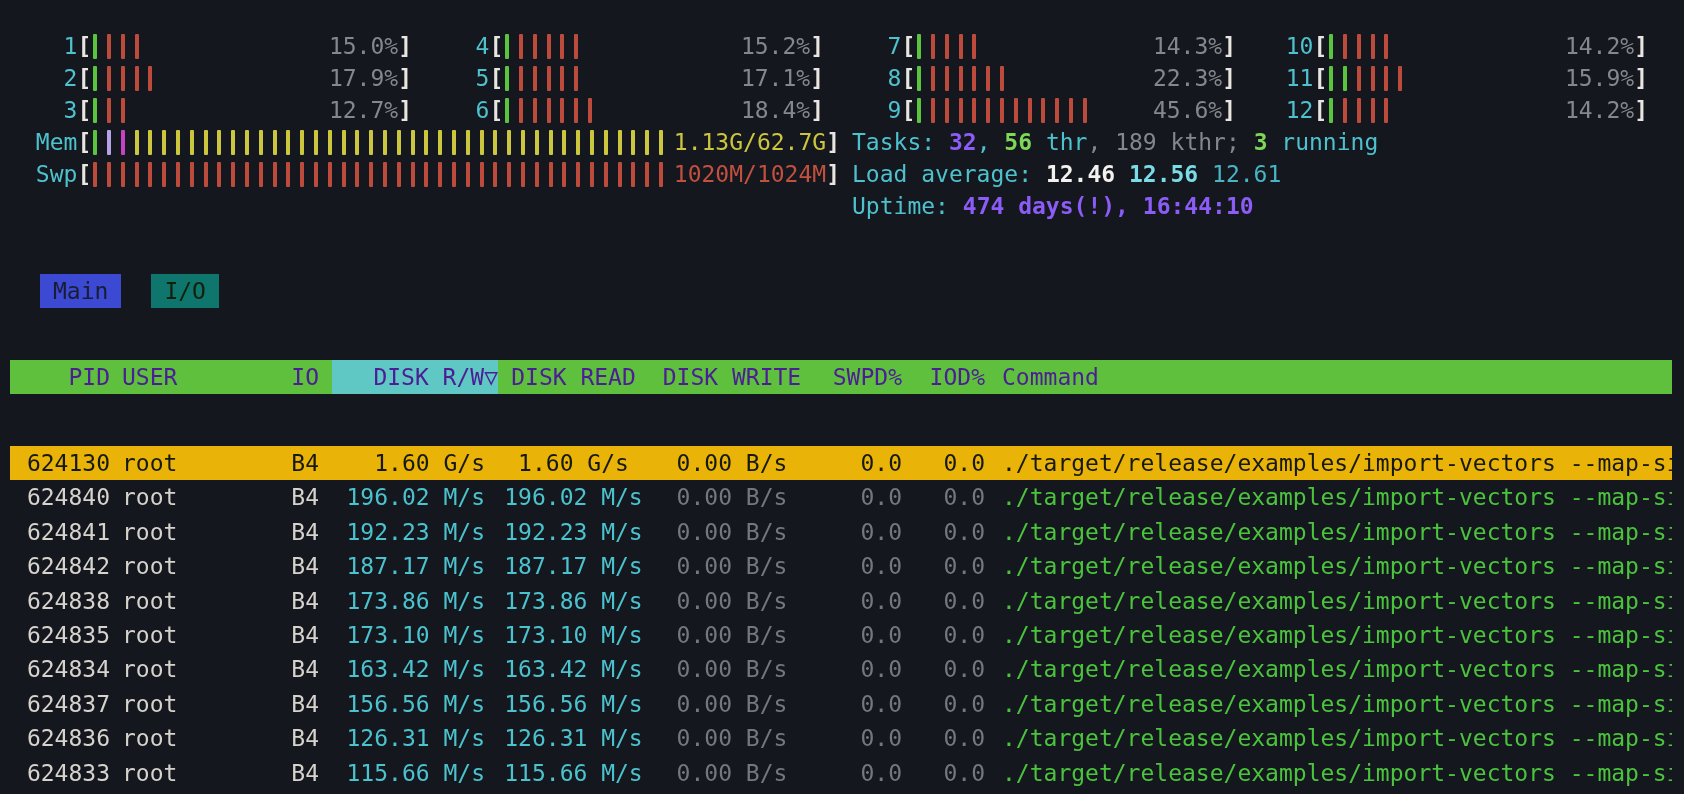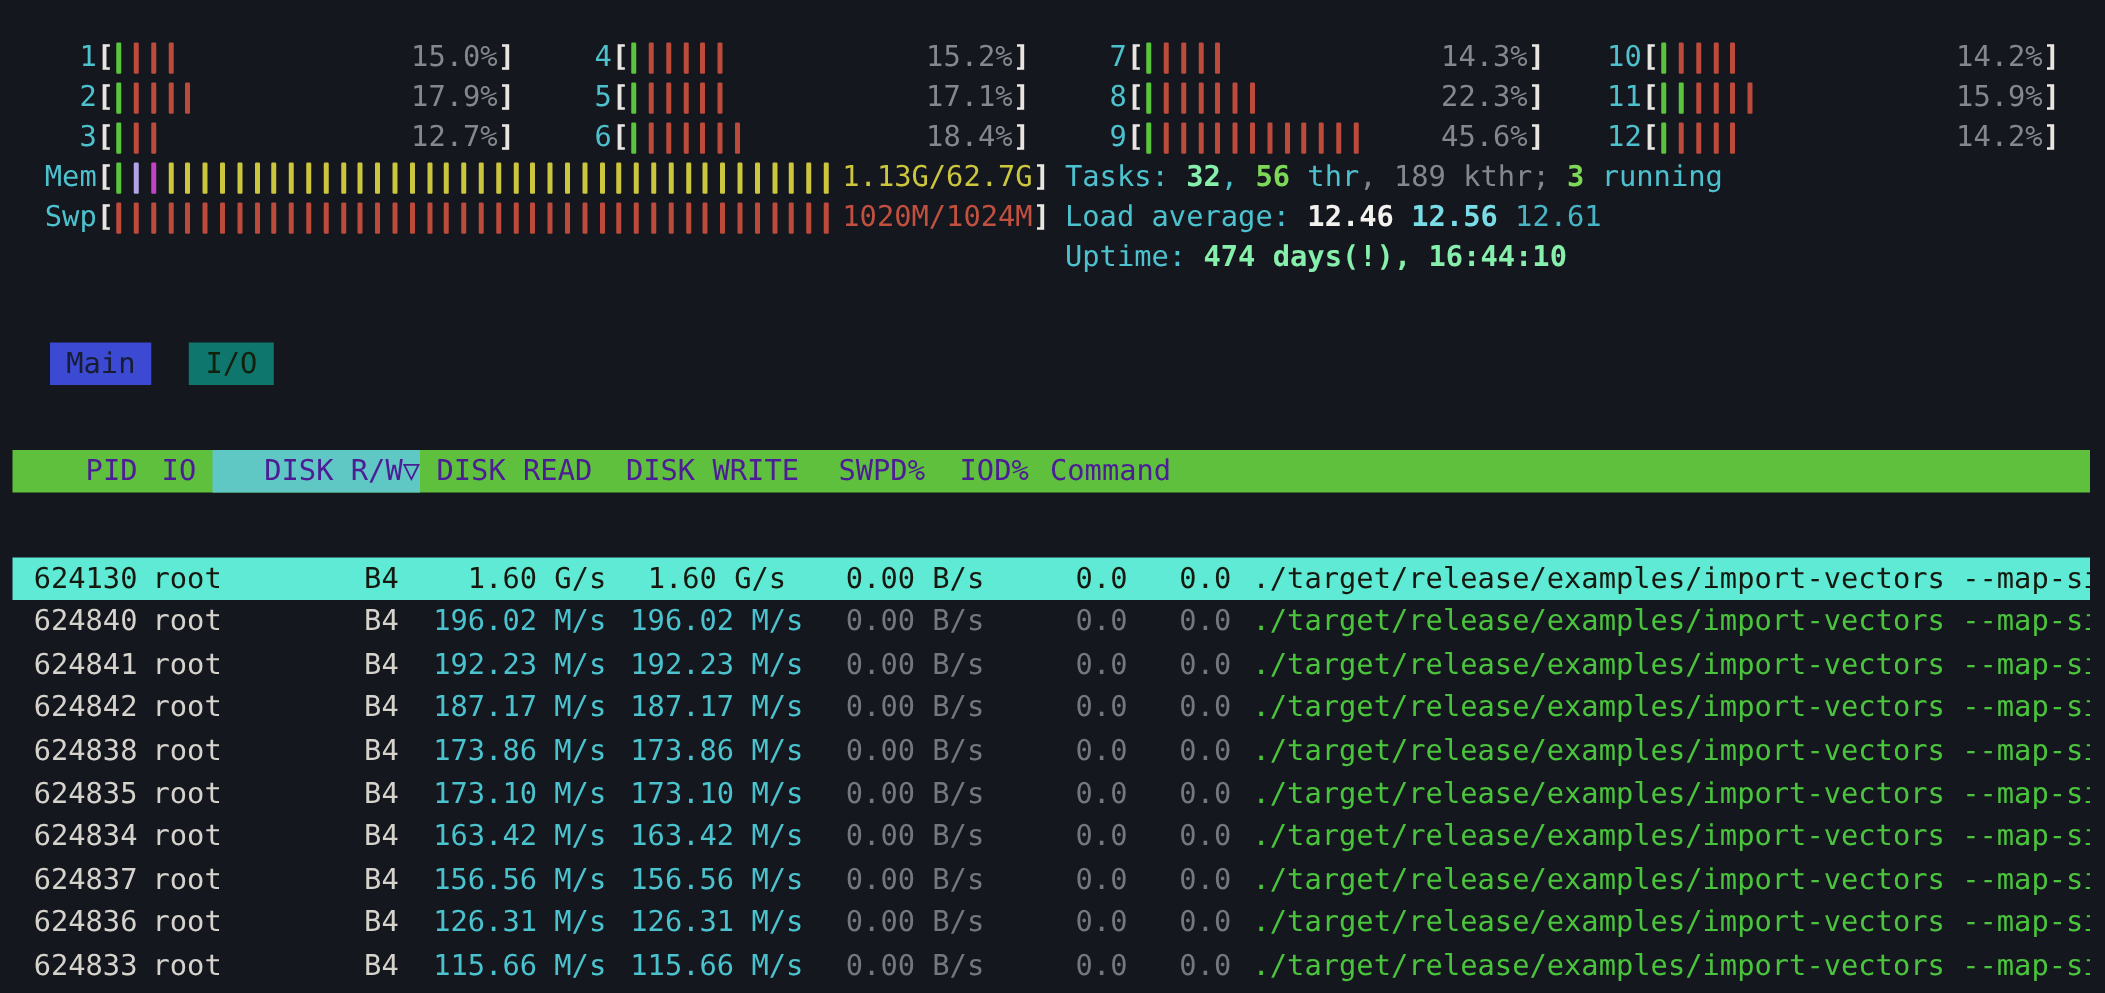--- a/index.html
+++ b/index.html
@@ -24,36 +24,36 @@
   .bar-m{background:#c443c4}
   .mval{flex:none}
   .mval.pct{color:#84888d}
   .mval.yellow{color:#ccc63e}
   .mval.red{color:#c2503e}
   .hbottom{display:flex}
   .left-meters{flex:none;width:818px}
   .right-info{margin-left:12px;min-width:0}
   .iline{height:32px;line-height:32px;white-space:pre}
   .cyan{color:#4dc2ce}
-  .bcyan{color:#86efac;font-weight:bold}
+  .bcyan{color:#8b5cf6;font-weight:bold}
   .bcyan2{color:#79dce6;font-weight:bold}
   .cyand{color:#47b5c4}
   .bwhite{color:#f3f1ee;font-weight:bold}
   .bgreen{color:#7ed857;font-weight:bold}
   .gray{color:#84888d}
   
   .tabs{margin:52px 0 0 40px;height:34px;display:flex;gap:30px}
   .tab{padding:0 13px;line-height:34px;white-space:pre;cursor:default}
   .tab-inactive{background:#3c49d2;color:#181d33}
   .tab-active{background:#0f766e;color:#13200c}
   
   .ptable{white-space:pre}
   .thead{display:flex;height:34px;line-height:34px;background:#5ec03d;color:#4c1d95;margin:0 12px 0 10px}
   .prow{display:flex;height:34.4px;line-height:34.4px;margin:0 12px 0 10px}
-  .prow.sel{background:#5eead4}
+  .prow.sel{background:#eab308}
   .prow.sel span{color:#16190f}
   .cell{display:block}
   .c-pid{flex:none;width:100px;text-align:right}
   .c-user{flex:none;width:150px;padding-left:12px;text-align:left}
   .c-io{flex:none;width:47px;text-align:right}
   .c-rw{flex:none;margin-left:13px;width:166px;text-align:right}
   .thead .c-rw{background:#5fc7c4}
   .prow .c-rw{width:153px;padding-right:13px}
   .c-read{flex:none;width:151px;text-align:center}
   .c-write{flex:none;width:166px;text-align:center}
@@ -95,15 +95,15 @@
     </div>
   </div>
 </div>
 
 <div class="tabs">
   <div class="tab tab-inactive">Main</div>
   <div class="tab tab-active">I/O</div>
 </div>
 
 <div class="ptable">
-  <div class="thead"><span class="cell c-pid">PID</span><span class="cell c-io">IO</span><span class="cell c-rw">DISK R/W▽</span><span class="cell c-read">DISK READ</span><span class="cell c-write">DISK WRITE</span><span class="cell c-swpd">SWPD%</span><span class="cell c-iod">IOD%</span><span class="cell c-cmd">Command</span></div>
+  <div class="thead"><span class="cell c-pid">PID</span><span class="cell c-user">USER</span><span class="cell c-io">IO</span><span class="cell c-rw">DISK R/W▽</span><span class="cell c-read">DISK READ</span><span class="cell c-write">DISK WRITE</span><span class="cell c-swpd">SWPD%</span><span class="cell c-iod">IOD%</span><span class="cell c-cmd">Command</span></div>
   <div><div class="prow sel"><span class="cell c-pid">624130</span><span class="cell c-user">root</span><span class="cell c-io">B4</span><span class="cell c-rw">1.60 G/s</span><span class="cell c-read">1.60 G/s</span><span class="cell c-write">0.00 B/s</span><span class="cell c-swpd">0.0</span><span class="cell c-iod">0.0</span><span class="cell c-cmd">./target/release/examples/import-vectors --map-si</span></div><div class="prow"><span class="cell c-pid">624840</span><span class="cell c-user">root</span><span class="cell c-io">B4</span><span class="cell c-rw">196.02 M/s</span><span class="cell c-read">196.02 M/s</span><span class="cell c-write">0.00 B/s</span><span class="cell c-swpd">0.0</span><span class="cell c-iod">0.0</span><span class="cell c-cmd">./target/release/examples/import-vectors --map-si</span></div><div class="prow"><span class="cell c-pid">624841</span><span class="cell c-user">root</span><span class="cell c-io">B4</span><span class="cell c-rw">192.23 M/s</span><span class="cell c-read">192.23 M/s</span><span class="cell c-write">0.00 B/s</span><span class="cell c-swpd">0.0</span><span class="cell c-iod">0.0</span><span class="cell c-cmd">./target/release/examples/import-vectors --map-si</span></div><div class="prow"><span class="cell c-pid">624842</span><span class="cell c-user">root</span><span class="cell c-io">B4</span><span class="cell c-rw">187.17 M/s</span><span class="cell c-read">187.17 M/s</span><span class="cell c-write">0.00 B/s</span><span class="cell c-swpd">0.0</span><span class="cell c-iod">0.0</span><span class="cell c-cmd">./target/release/examples/import-vectors --map-si</span></div><div class="prow"><span class="cell c-pid">624838</span><span class="cell c-user">root</span><span class="cell c-io">B4</span><span class="cell c-rw">173.86 M/s</span><span class="cell c-read">173.86 M/s</span><span class="cell c-write">0.00 B/s</span><span class="cell c-swpd">0.0</span><span class="cell c-iod">0.0</span><span class="cell c-cmd">./target/release/examples/import-vectors --map-si</span></div><div class="prow"><span class="cell c-pid">624835</span><span class="cell c-user">root</span><span class="cell c-io">B4</span><span class="cell c-rw">173.10 M/s</span><span class="cell c-read">173.10 M/s</span><span class="cell c-write">0.00 B/s</span><span class="cell c-swpd">0.0</span><span class="cell c-iod">0.0</span><span class="cell c-cmd">./target/release/examples/import-vectors --map-si</span></div><div class="prow"><span class="cell c-pid">624834</span><span class="cell c-user">root</span><span class="cell c-io">B4</span><span class="cell c-rw">163.42 M/s</span><span class="cell c-read">163.42 M/s</span><span class="cell c-write">0.00 B/s</span><span class="cell c-swpd">0.0</span><span class="cell c-iod">0.0</span><span class="cell c-cmd">./target/release/examples/import-vectors --map-si</span></div><div class="prow"><span class="cell c-pid">624837</span><span class="cell c-user">root</span><span class="cell c-io">B4</span><span class="cell c-rw">156.56 M/s</span><span class="cell c-read">156.56 M/s</span><span class="cell c-write">0.00 B/s</span><span class="cell c-swpd">0.0</span><span class="cell c-iod">0.0</span><span class="cell c-cmd">./target/release/examples/import-vectors --map-si</span></div><div class="prow"><span class="cell c-pid">624836</span><span class="cell c-user">root</span><span class="cell c-io">B4</span><span class="cell c-rw">126.31 M/s</span><span class="cell c-read">126.31 M/s</span><span class="cell c-write">0.00 B/s</span><span class="cell c-swpd">0.0</span><span class="cell c-iod">0.0</span><span class="cell c-cmd">./target/release/examples/import-vectors --map-si</span></div><div class="prow"><span class="cell c-pid">624833</span><span class="cell c-user">root</span><span class="cell c-io">B4</span><span class="cell c-rw">115.66 M/s</span><span class="cell c-read">115.66 M/s</span><span class="cell c-write">0.00 B/s</span><span class="cell c-swpd">0.0</span><span class="cell c-iod">0.0</span><span class="cell c-cmd">./target/release/examples/import-vectors --map-si</span></div><div class="prow"><span class="cell c-pid">624832</span><span class="cell c-user">root</span><span class="cell c-io">B4</span><span class="cell c-rw">75.51 M/s</span><span class="cell c-read">75.51 M/s</span><span class="cell c-write">0.00 B/s</span><span class="cell c-swpd">0.0</span><span class="cell c-iod">0.0</span><span class="cell c-cmd">./target/release/examples/import-vectors --map-si</span></div></div>
 </div>
 
 </body></html>

